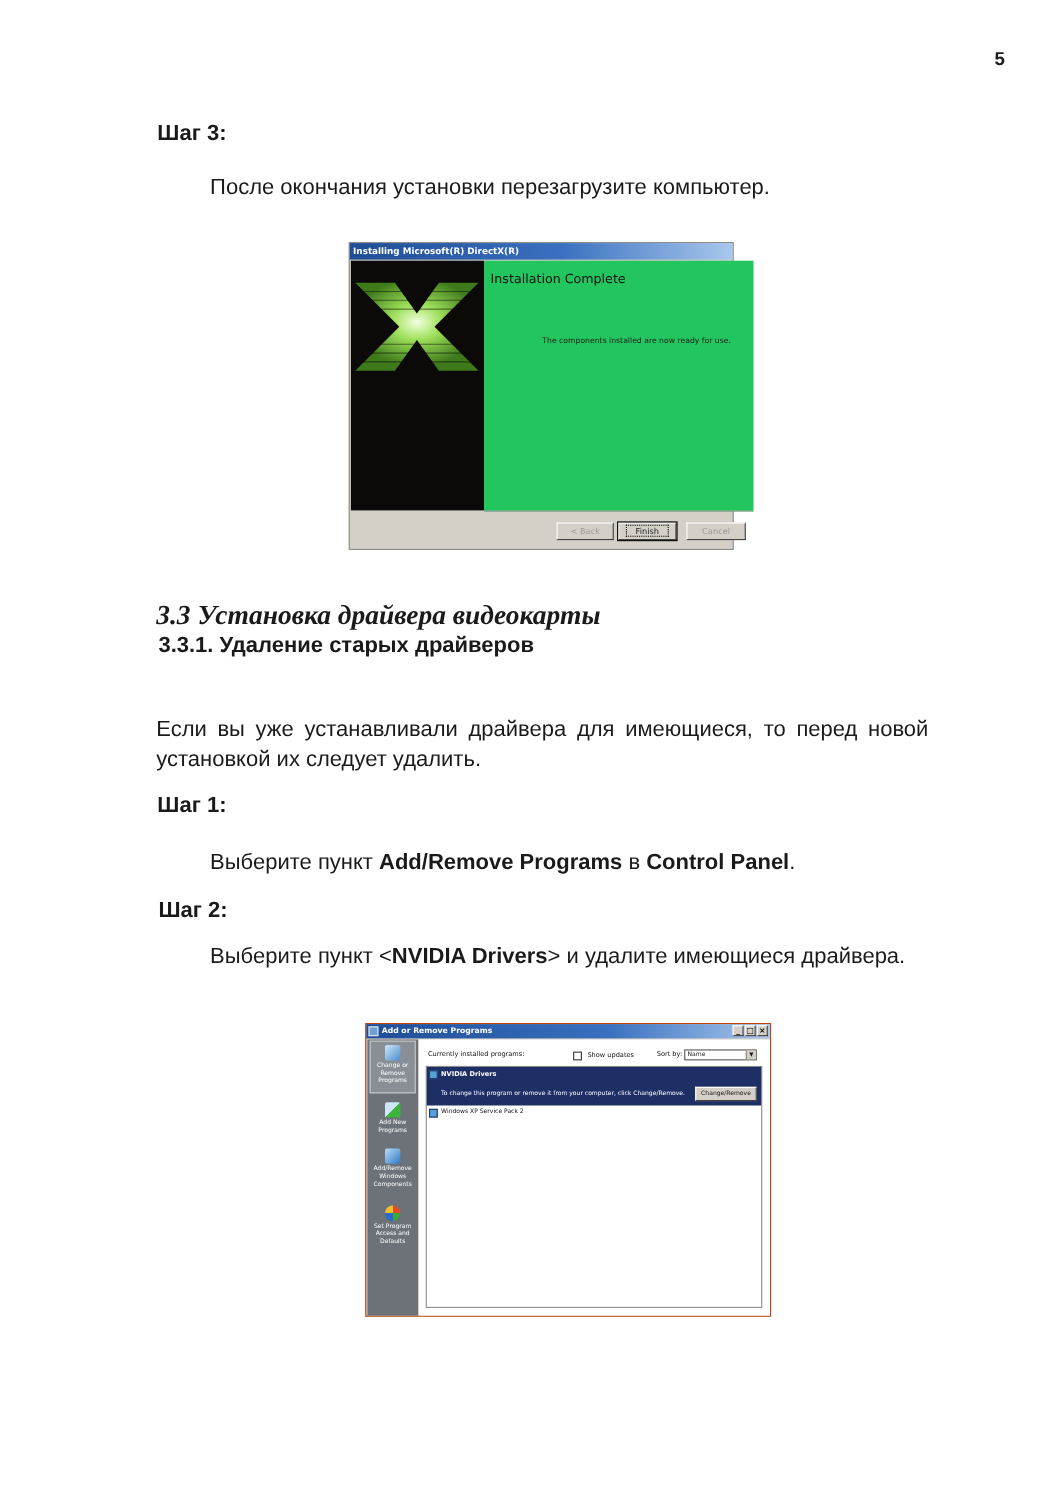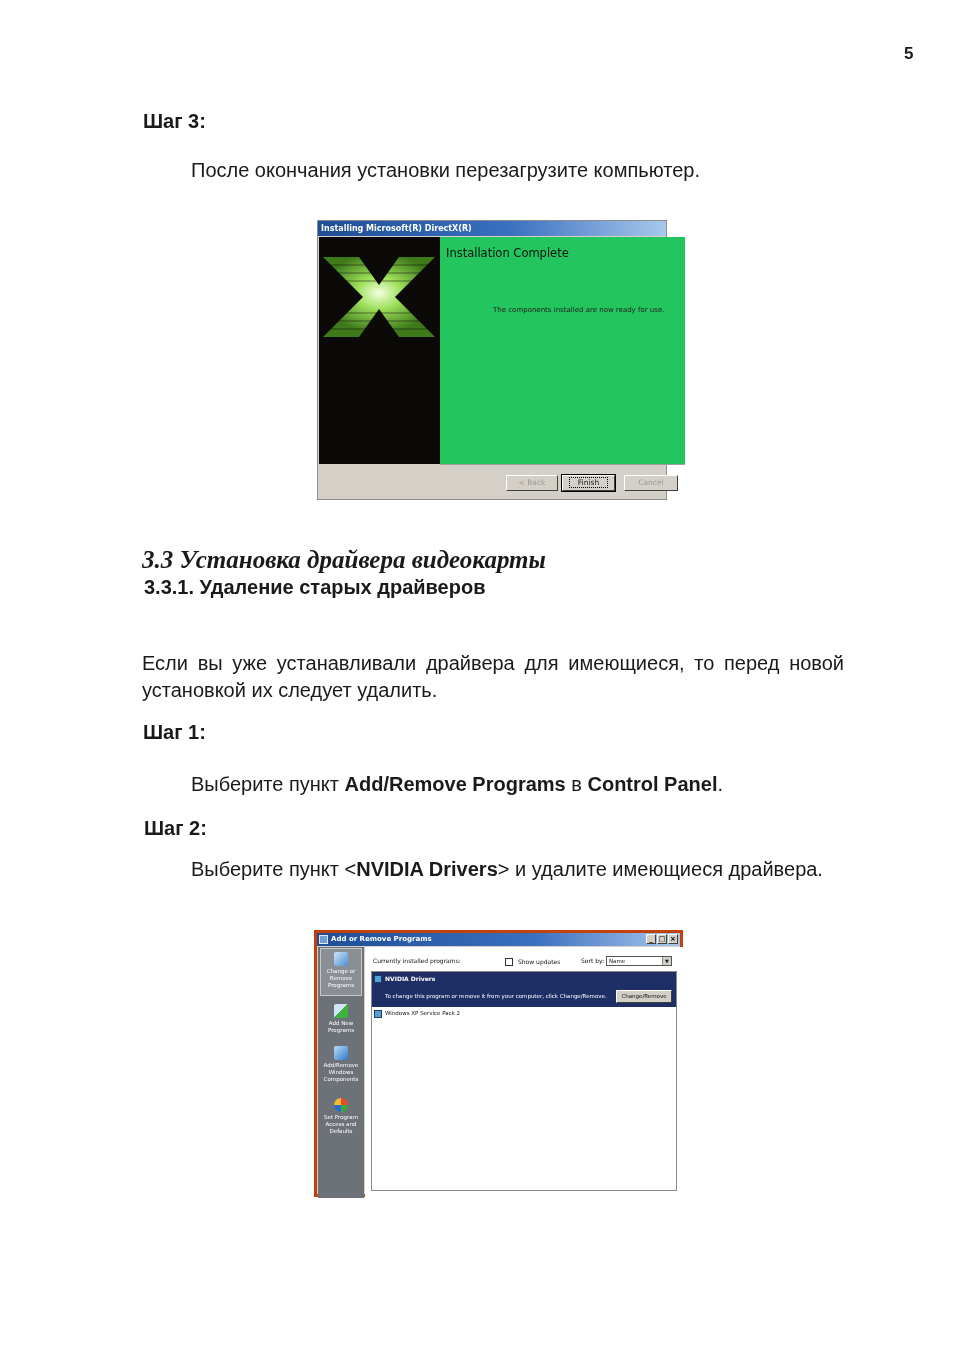--- a/index.html
+++ b/index.html
@@ -19,21 +19,21 @@
   .dx-left { left: 1px; top: 16px; width: 121px; height: 227px; background: #0c0a08; }
   .dx-right { left: 122px; top: 16px; width: 245px; height: 227px; background: #22c55e; border-bottom: 1px solid #a0a0a0; }
   .dx-heading { left: 6px; top: 9px; font-size: 11.5px; font-family: "DejaVu Sans", sans-serif; color: #111; }
   .dx-msg { left: 6px; top: 69px; font-size: 7px; font-family: "DejaVu Sans", sans-serif; color: #222; margin-left: 47px; }
   .w-btn { position: absolute; height: 16px; background: #d4d0c8; border: 1px solid; border-color: #fff #404040 #404040 #fff; box-sizing: border-box; font-size: 7.5px; font-family: "DejaVu Sans", sans-serif; text-align: center; line-height: 14px; color: #222; }
   .w-btn.disabled { color: #9a9a9a; }
   .w-btn.default { outline: 1px solid #000; }
   .w-btn.default span { border: 1px dotted #000; padding: 0 8px; }
 
   
-  .arp { left: 314px; top: 930px; width: 369px; height: 267px; border: 3px solid #c2410c; box-sizing: border-box; background: #d4d0c8; }
+  .arp { left: 332px; top: 930px; width: 369px; height: 267px; border: 1px solid #c2410c; box-sizing: border-box; background: #d4d0c8; }
   .arp-title { height: 13px; background: linear-gradient(to right, #1f4e96, #3a70c0 60%, #a8c8ec); color: #fff; font-size: 7px; font-weight: bold; line-height: 13px; padding-left: 14px; font-family: "DejaVu Sans", sans-serif; position: relative; }
   .arp-title .app-icon { position: absolute; left: 2px; top: 2px; width: 9px; height: 9px; background: #6fa0d8; border: 1px solid #e0e8f0; box-sizing: border-box; }
   .win-ctrls { position: absolute; right: 2px; top: 1px; display: flex; gap: 1px; }
   .win-ctrls div { width: 10px; height: 10px; background: #d4d0c8; border: 1px solid; border-color: #fff #404040 #404040 #fff; box-sizing: border-box; color: #000; font-size: 7px; line-height: 8px; text-align: center; font-weight: bold; }
   .arp-side { left: 1px; top: 14px; width: 46px; height: 251px; background: #6d7278; }
   .side-item { position: absolute; left: 2px; width: 42px; text-align: center; color: #fff; font-size: 5.5px; line-height: 7px; font-family: "DejaVu Sans", sans-serif; }
   .side-item.active { background: #8a8f95; border: 1px solid #c8c8c8; box-sizing: border-box; }
   .side-icon { width: 14px; height: 14px; margin: 3px auto 2px; border-radius: 2px; }
   .arp-main { left: 48px; top: 14px; width: 319px; height: 251px; background: #fff; }
   .arp-list { left: 6px; top: 24px; width: 306px; height: 220px; border: 1px solid #8a8a8a; box-sizing: border-box; background: #fff; }

